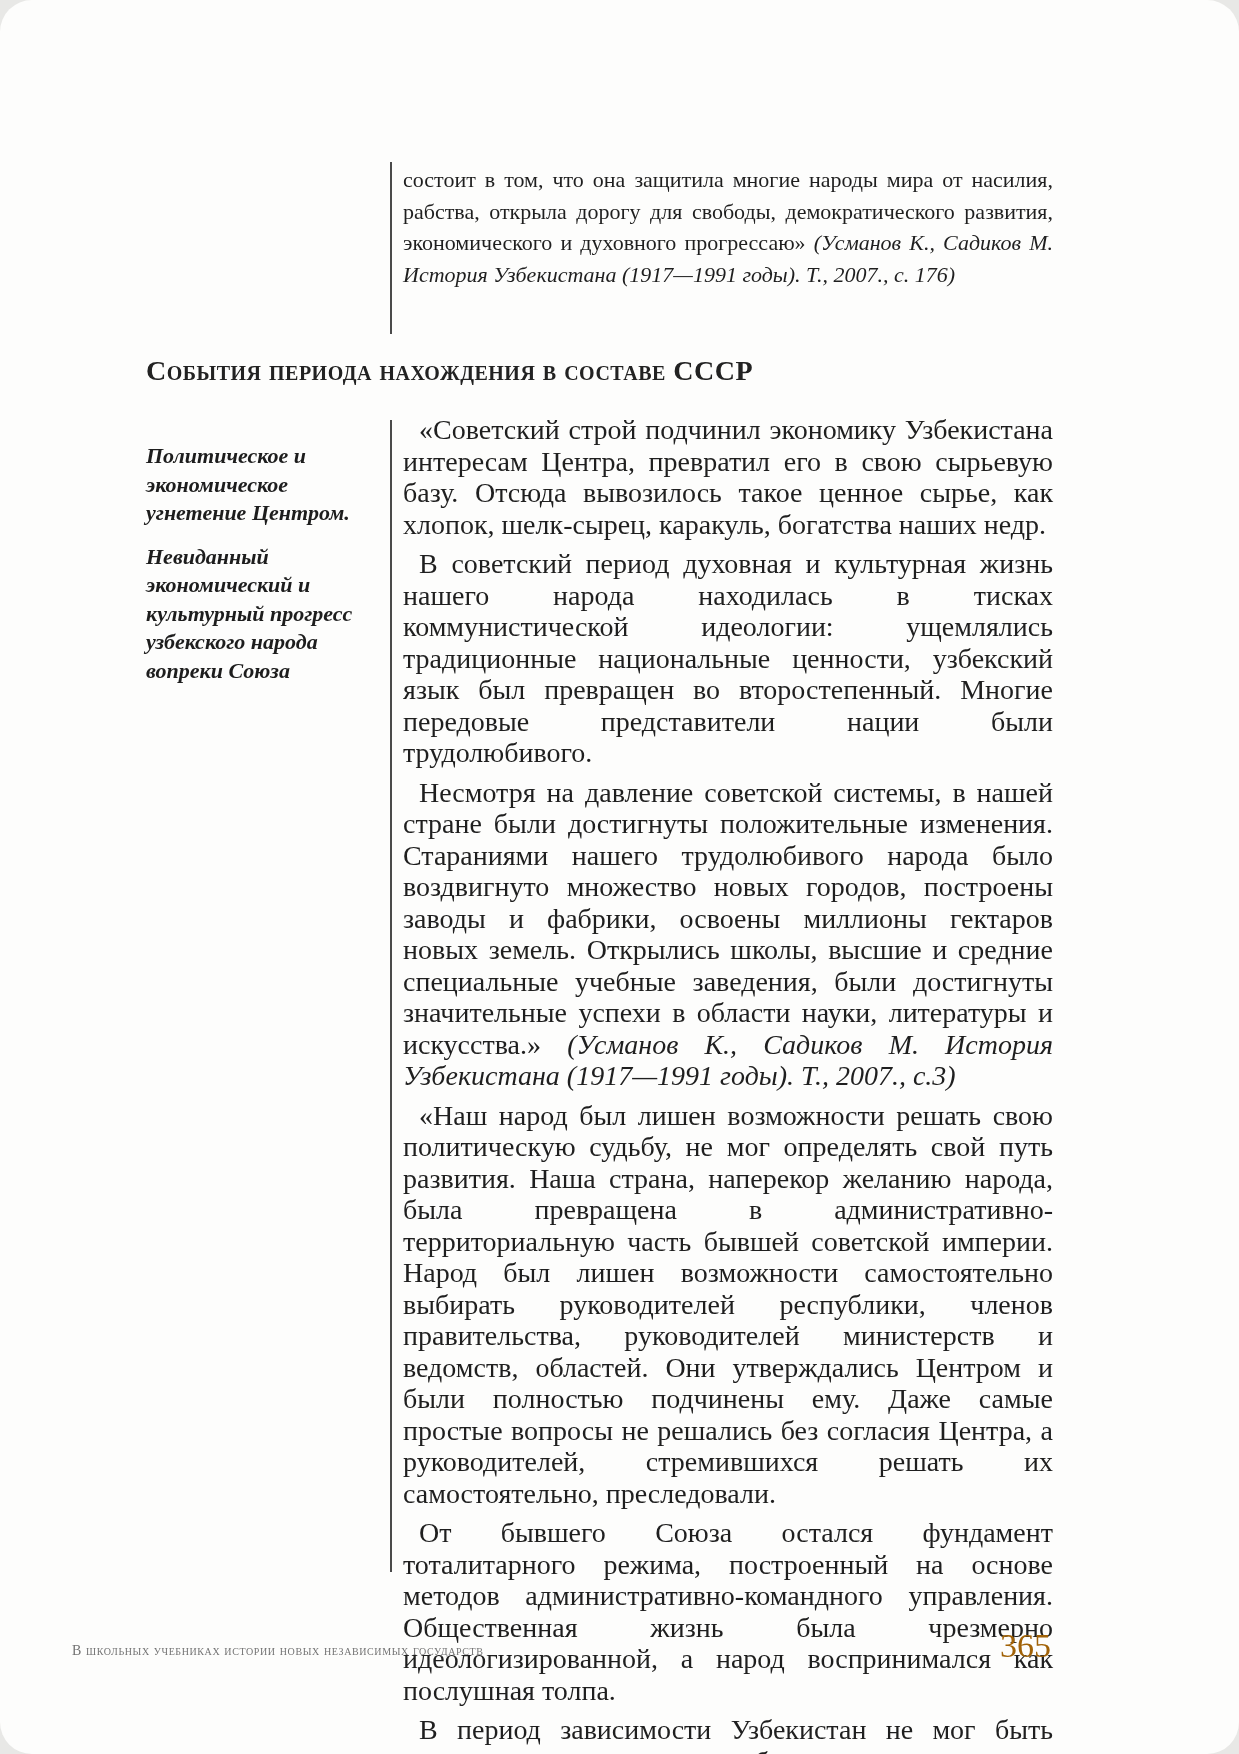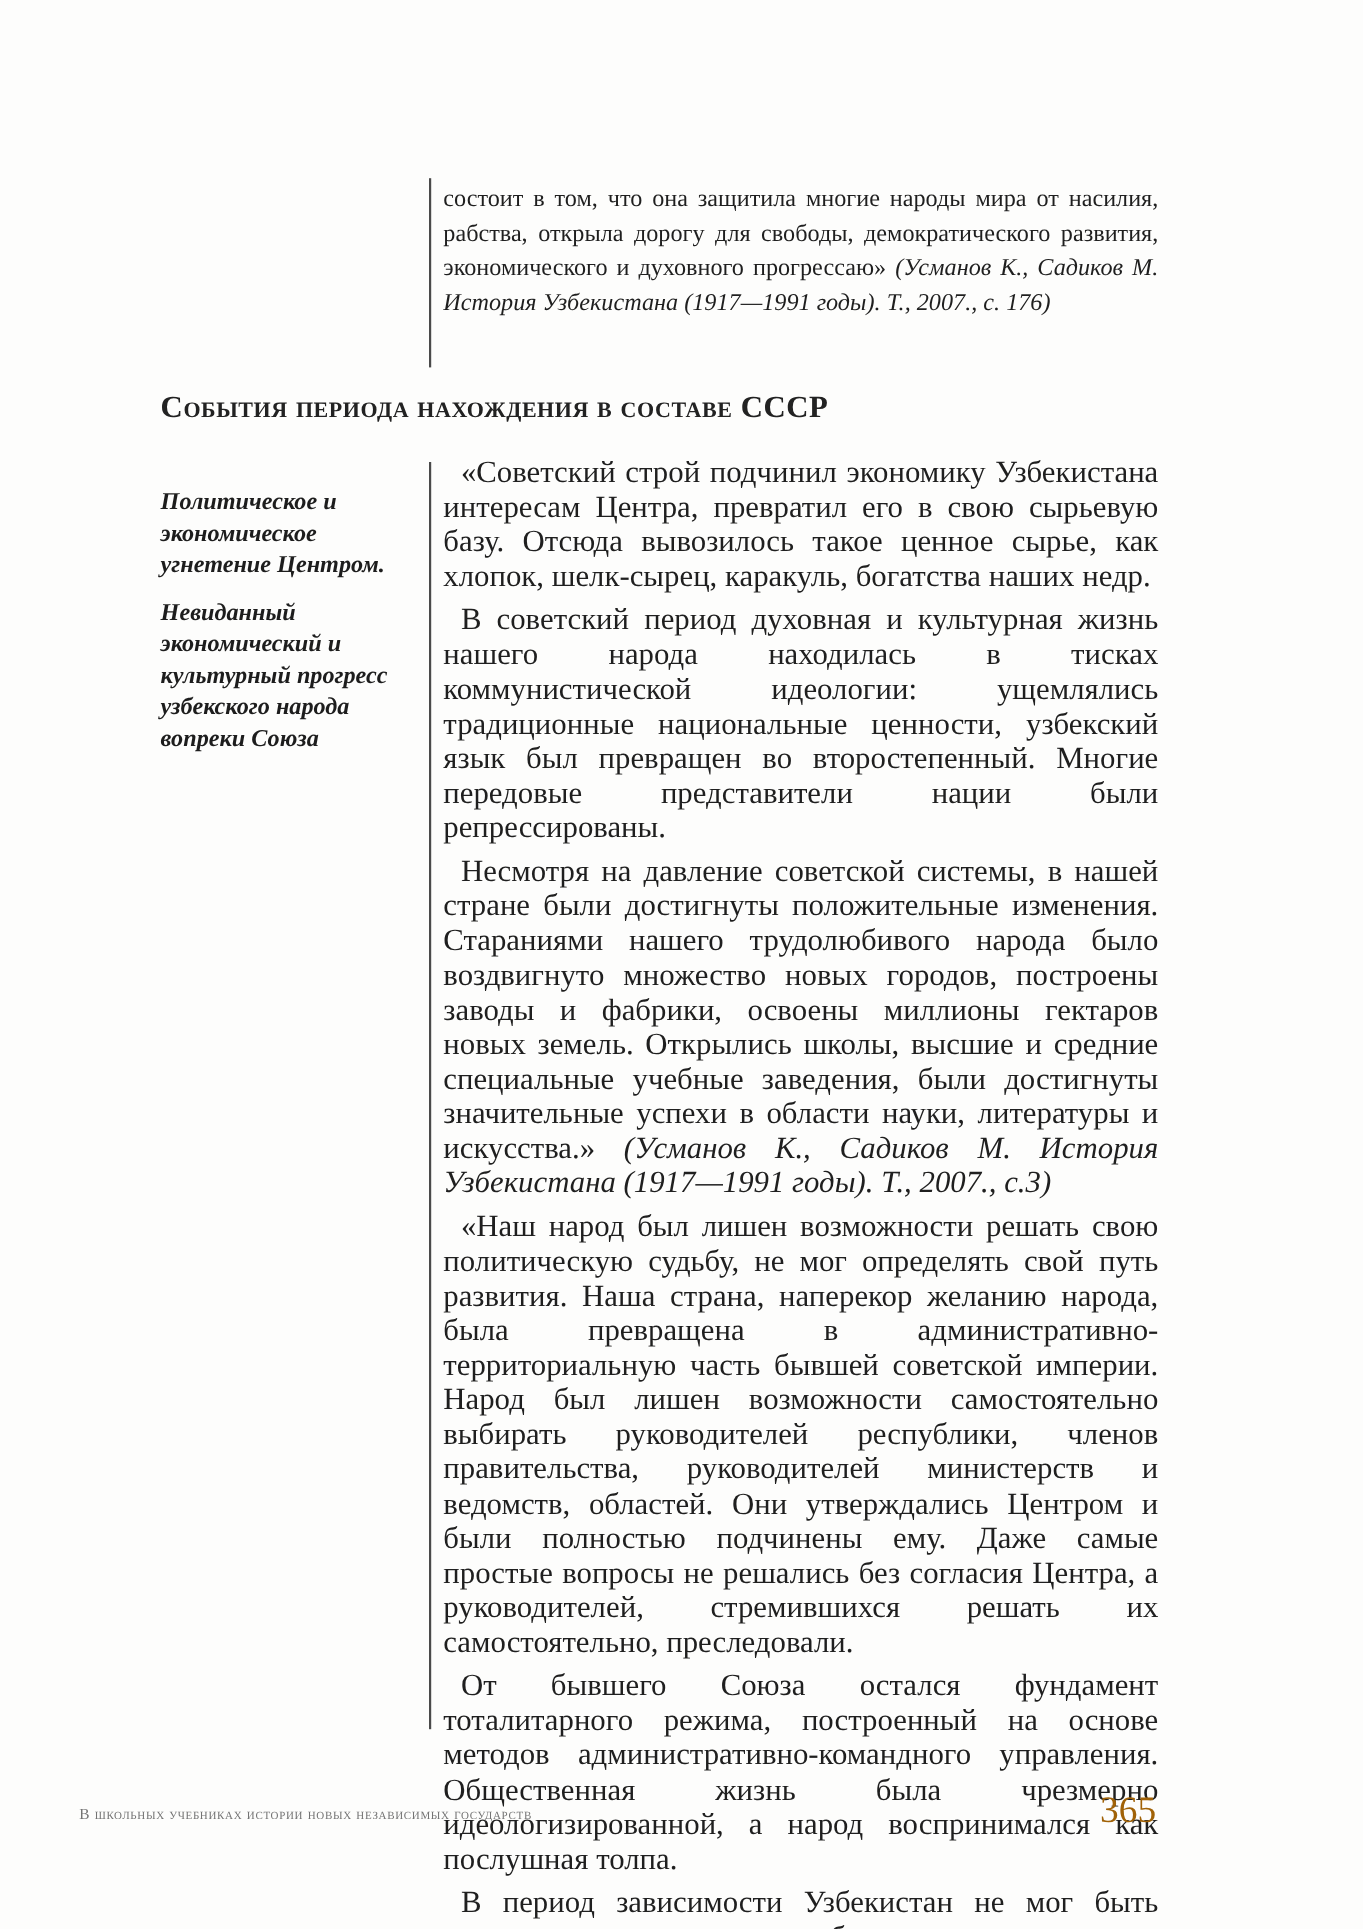--- a/index.html
+++ b/index.html
@@ -9,20 +9,21 @@
   }
   .page {
     position: relative;
     width: 1239px;
     height: 1754px;
     margin: 0 auto;
     background: #fdfdfc;
     font-family: "Liberation Serif", "DejaVu Serif", serif;
     color: #1f1f1f;
     overflow: hidden;
+    border-radius: 32px;
   }
 
   
   .top-quote {
     position: absolute;
     left: 403px;
     top: 164px;
     width: 650px;
     font-size: 22px;
     line-height: 31.5px;
@@ -120,21 +121,21 @@
   <aside class="sidebar">
     <p>Политическое и экономическое угнетение Центром.</p>
     <p>Невиданный экономический и культурный прогресс узбекского народа вопреки Союза</p>
   </aside>
 
   <div class="rule rule-main"></div>
 
   <main class="main-col">
     <p><span>«Советский строй подчинил экономику Узбекистана интересам Центра, превратил его в свою сырьевую базу. Отсюда вывозилось такое ценное сырье, как хлопок, шелк-сырец, каракуль, богатства наших недр.</span><span class="citation"></span></p>
 
-    <p><span>В советский период духовная и культурная жизнь нашего народа находилась в тисках коммунистической идеологии: ущемлялись традиционные национальные ценности, узбекский язык был превращен во второстепенный. Многие передовые представители нации были репрессированы.</span><span class="citation"></span></p>
+    <p><span>В советский период духовная и культурная жизнь нашего народа находилась в тисках коммунистической идеологии: ущемлялись традиционные национальные ценности, узбекский язык был превращен во второстепенный. Многие передовые представители нации были трудолюбивого.</span><span class="citation"></span></p>
 
     <p><span>Несмотря на давление советской системы, в нашей стране были достигнуты положительные изменения. Стараниями нашего трудолюбивого народа было воздвигнуто множество новых городов, построены заводы и фабрики, освоены миллионы гектаров новых земель. Открылись школы, высшие и средние специальные учебные заведения, были достигнуты значительные успехи в области науки, литературы и искусства.» </span><span class="citation">(Усманов К., Садиков М. История Узбекистана (1917—1991 годы). Т., 2007., с.3)</span></p>
 
     <p><span>«Наш народ был лишен возможности решать свою политическую судьбу, не мог определять свой путь развития. Наша страна, наперекор желанию народа, была превращена в административно-территориальную часть бывшей советской империи. Народ был лишен возможности самостоятельно выбирать руководителей республики, членов правительства, руководителей министерств и ведомств, областей. Они утверждались Центром и были полностью подчинены ему. Даже самые простые вопросы не решались без согласия Центра, а руководителей, стремившихся решать их самостоятельно, преследовали.</span><span class="citation"></span></p>
 
     <p><span>От бывшего Союза остался фундамент тоталитарного режима, построенный на основе методов административно-командного управления. Общественная жизнь была чрезмерно идеологизированной, а народ воспринимался как послушная толпа.</span><span class="citation"></span></p>
 
     <p><span>В период зависимости Узбекистан не мог быть хозяином своих природных богатств, земли и воды, лесных и других ресурсов. Деятельность функционировавших в республике</span><span class="citation"></span></p>
   </main>
 

